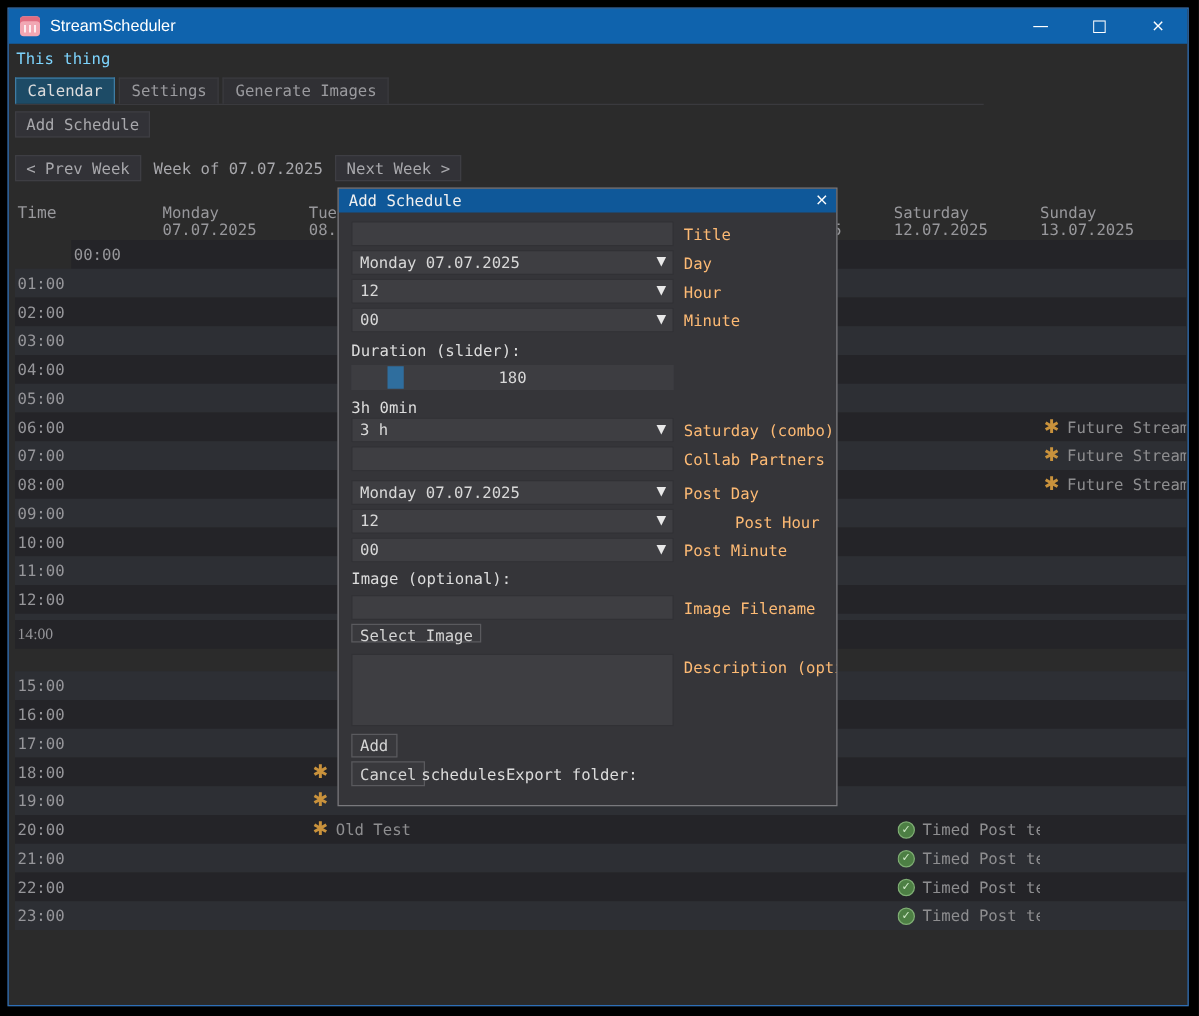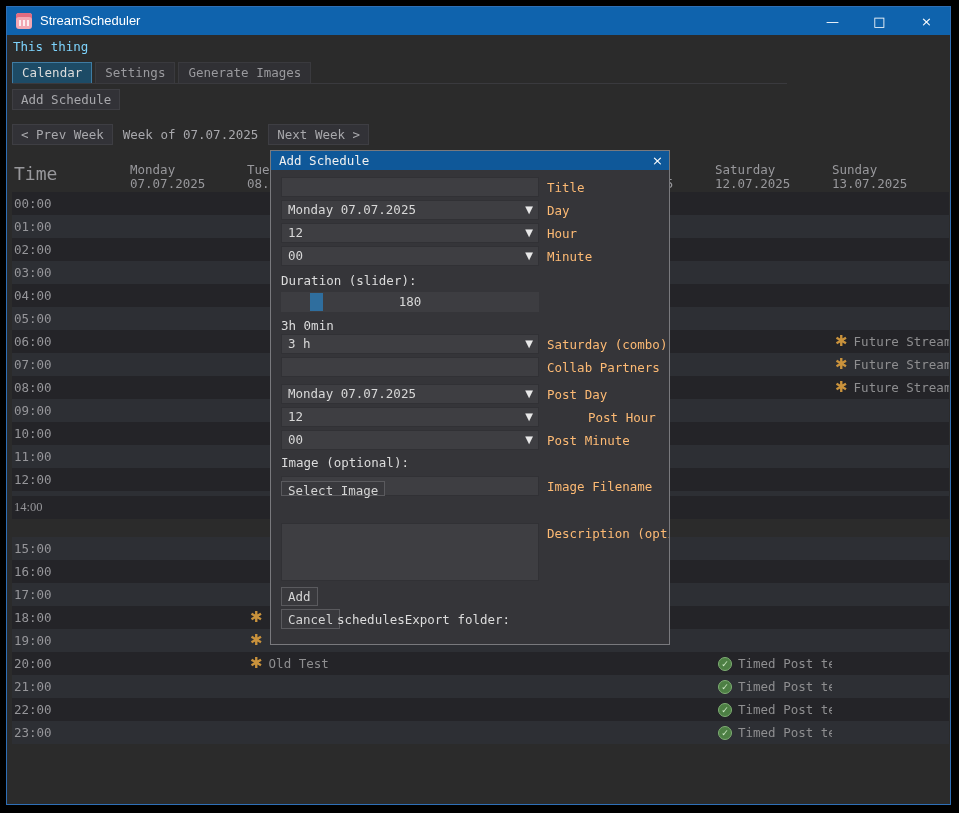--- a/index.html
+++ b/index.html
@@ -25,21 +25,21 @@
   .tab{padding:0 9px;line-height:20px;font-size:12.5px;background:#303034;color:#9a9a9e;
        border:1px solid #3a3a3e;border-bottom:none;box-sizing:border-box;}
   .tab.selected{background:#1d4b66;color:#dcdcdc;border-color:#3f7ca3;}
   .btn{background:#323237;color:#a8a8ac;border:1px solid #3e3e43;font-size:12.5px;
        font-family:"DejaVu Sans Mono", monospace;padding:2px 8px;}
   .add-schedule{position:absolute;left:5px;top:82px;}
   .week-nav{position:absolute;left:5px;top:117px;display:flex;gap:7px;align-items:center;}
   .week-label{color:#a8a8ac;font-size:12.5px;padding:2px 3px;}
   
   .cal-header{position:absolute;left:0;top:155px;width:100%;height:30px;}
-  .hdr-time{position:absolute;left:7px;top:1px;color:#98989c;font-size:18px;}
+  .hdr-time{position:absolute;left:7px;top:1px;color:#98989c;font-size:13px;}
   .day-hdr{position:absolute;top:1px;color:#98989c;font-size:12.5px;line-height:14px;white-space:pre;}
   .rows{position:absolute;left:0;top:185px;width:100%;}
   .cal-row{position:absolute;left:5px;right:1px;height:23px;}
   .cal-row.even{background:#242428;}
   .cal-row.odd{background:#2d2f34;}
   .time-label{position:absolute;left:2px;top:0;line-height:23px;color:#96969a;font-size:12.5px;}
   .entry{position:absolute;height:23px;display:flex;align-items:center;gap:6px;
          overflow:hidden;white-space:nowrap;}
   .entry .txt{color:#8e8e90;font-size:12.5px;}
   .icon-asterisk{font-family:"DejaVu Sans", sans-serif;font-size:15px;line-height:15px;}
@@ -107,21 +107,21 @@
 07.07.2025</div><div class="day-hdr" style="left: 240px;">Tuesday
 08.07.2025</div><div class="day-hdr" style="left: 357px;">Wednesday
 09.07.2025</div><div class="day-hdr" style="left: 474px;">Thursday
 10.07.2025</div><div class="day-hdr" style="left: 591px;">Friday
 11.07.2025</div><div class="day-hdr" style="left: 708px;">Saturday
 12.07.2025</div><div class="day-hdr" style="left: 825px;">Sunday
 13.07.2025</div></span>
   </div>
 
   <div class="rows" id="rows">
-      <div class="cal-row even" style="top: 0px;">
+      <div class="cal-row even" style="top: 0px; margin-left: 45px;">
         <span class="time-label">00:00</span>
       </div>
       <div class="cal-row odd" style="top: 23px;">
         <span class="time-label">01:00</span>
       </div>
       <div class="cal-row even" style="top: 46px;">
         <span class="time-label">02:00</span>
       </div>
       <div class="cal-row odd" style="top: 69px;">
         <span class="time-label">03:00</span>
@@ -291,21 +291,21 @@
       <span>00</span>
       <span class="arrow">▼</span>
     </div>
     <span class="dlg-label" style="top:282px;">Post Minute</span>
 
     <span class="dlg-static" style="top:304px;">Image (optional):</span>
 
     <div class="fld" style="top:325px;"></div>
     <span class="dlg-label" style="top:328px;">Image Filename</span>
 
-    <button class="dlg-btn" style="left:10px;top:330px;height:15px;">Select Image</button>
+    <button class="dlg-btn" style="left:10px;top:348px;height:15px;">Select Image</button>
 
     <div class="textarea" style="top:372px;"></div>
     <span class="dlg-label" style="top:375px;">Description (optional)</span>
 
     <button class="dlg-btn" style="left:10px;top:436px;height:19px;">Add</button>
     <button class="dlg-btn" style="left:10px;top:458px;">Cancel</button>
     <span class="dlg-static" style="left:66px;top:461px;">schedulesExport folder:</span>
   </div>
 
 </div>

